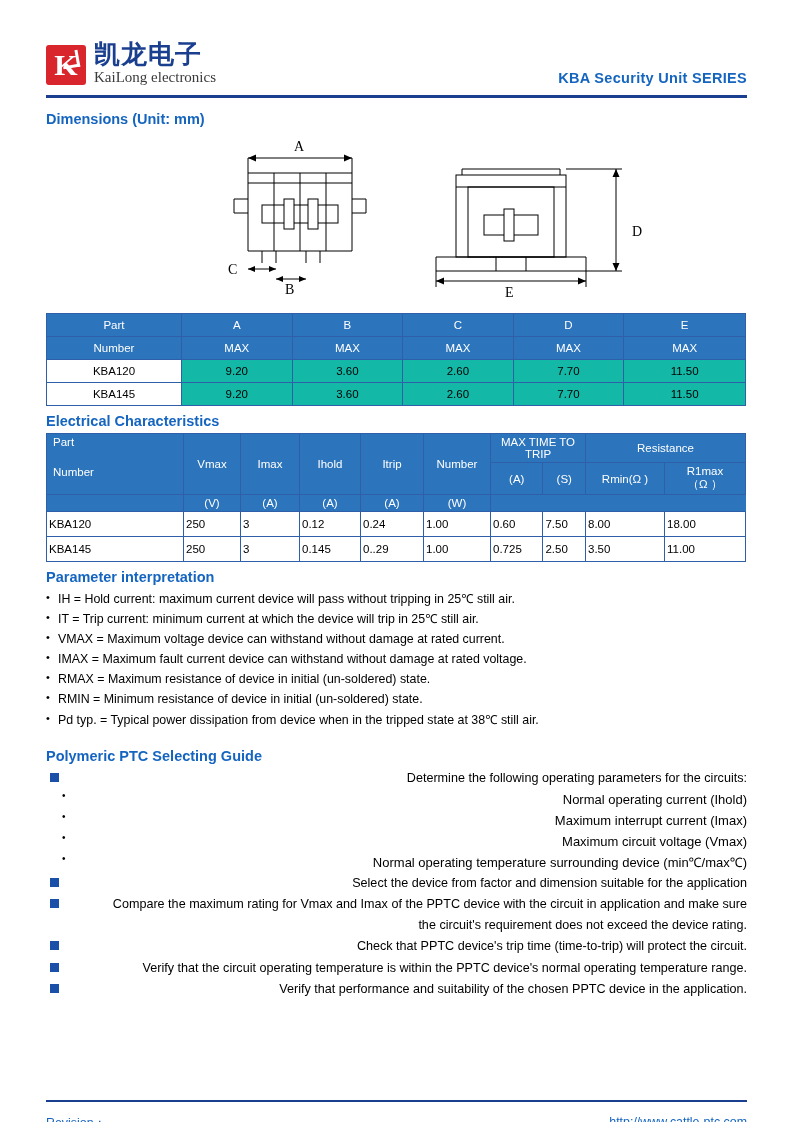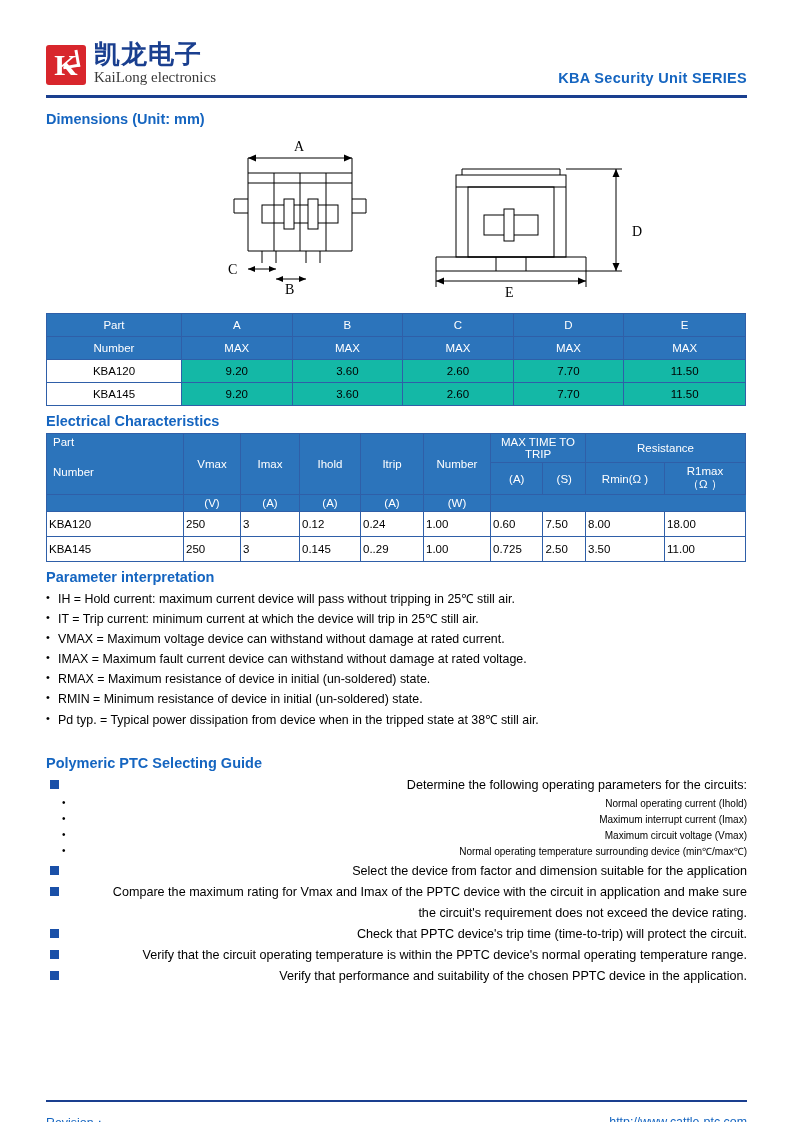--- a/index.html
+++ b/index.html
@@ -204,21 +204,21 @@
     left: 4px;
     top: 5px;
     width: 9px;
     height: 9px;
     background: #1a50a8;
   }
   .guide-main.nomarker { padding-left: 0; }
   .guide-main.nomarker::before { display: none; }
 
   .guide-sub {
-    font-size: 10px;
+    font-size: 13px;
     line-height: 1.62;
     padding-left: 26px;
     position: relative;
   }
   .guide-sub::before {
     content: "\2022";
     position: absolute;
     left: 16px;
     top: -1px;
     font-size: 10px;
@@ -447,21 +447,21 @@
   <ul class="param-list">
     <li>IH = Hold current: maximum current device will pass without tripping in 25℃  still air.</li>
     <li>IT = Trip current: minimum current at which the device will trip in 25℃  still air.</li>
     <li>VMAX = Maximum voltage device can withstand without damage at rated current.</li>
     <li>IMAX = Maximum fault current device can withstand without damage at rated voltage.</li>
     <li>RMAX = Maximum resistance of device in initial (un-soldered) state.</li>
     <li>RMIN = Minimum resistance of device in initial (un-soldered) state.</li>
     <li>Pd typ. = Typical power dissipation from device when in the tripped state at 38℃  still air.</li>
   </ul>
 
-  <div class="sec-title" style="margin-top:25px">Polymeric PTC Selecting Guide</div>
+  <div class="sec-title" style="margin-top:18px">Polymeric PTC Selecting Guide</div>
 
   <div class="guide-block">
     <div class="guide-main">Determine the following operating parameters for the circuits:</div>
     <div class="guide-sub">Normal operating current (Ihold)</div>
     <div class="guide-sub">Maximum interrupt current (Imax)</div>
     <div class="guide-sub">Maximum circuit voltage (Vmax)</div>
     <div class="guide-sub">Normal operating temperature surrounding device (min℃/max℃)</div>
     <div class="guide-main">Select the device from factor and dimension suitable for the application</div>
     <div class="guide-main">Compare the maximum rating for Vmax and Imax of the PPTC device with the circuit in application and make sure</div>
     <div class="guide-main nomarker">the circuit's requirement does not exceed the device rating.</div>

